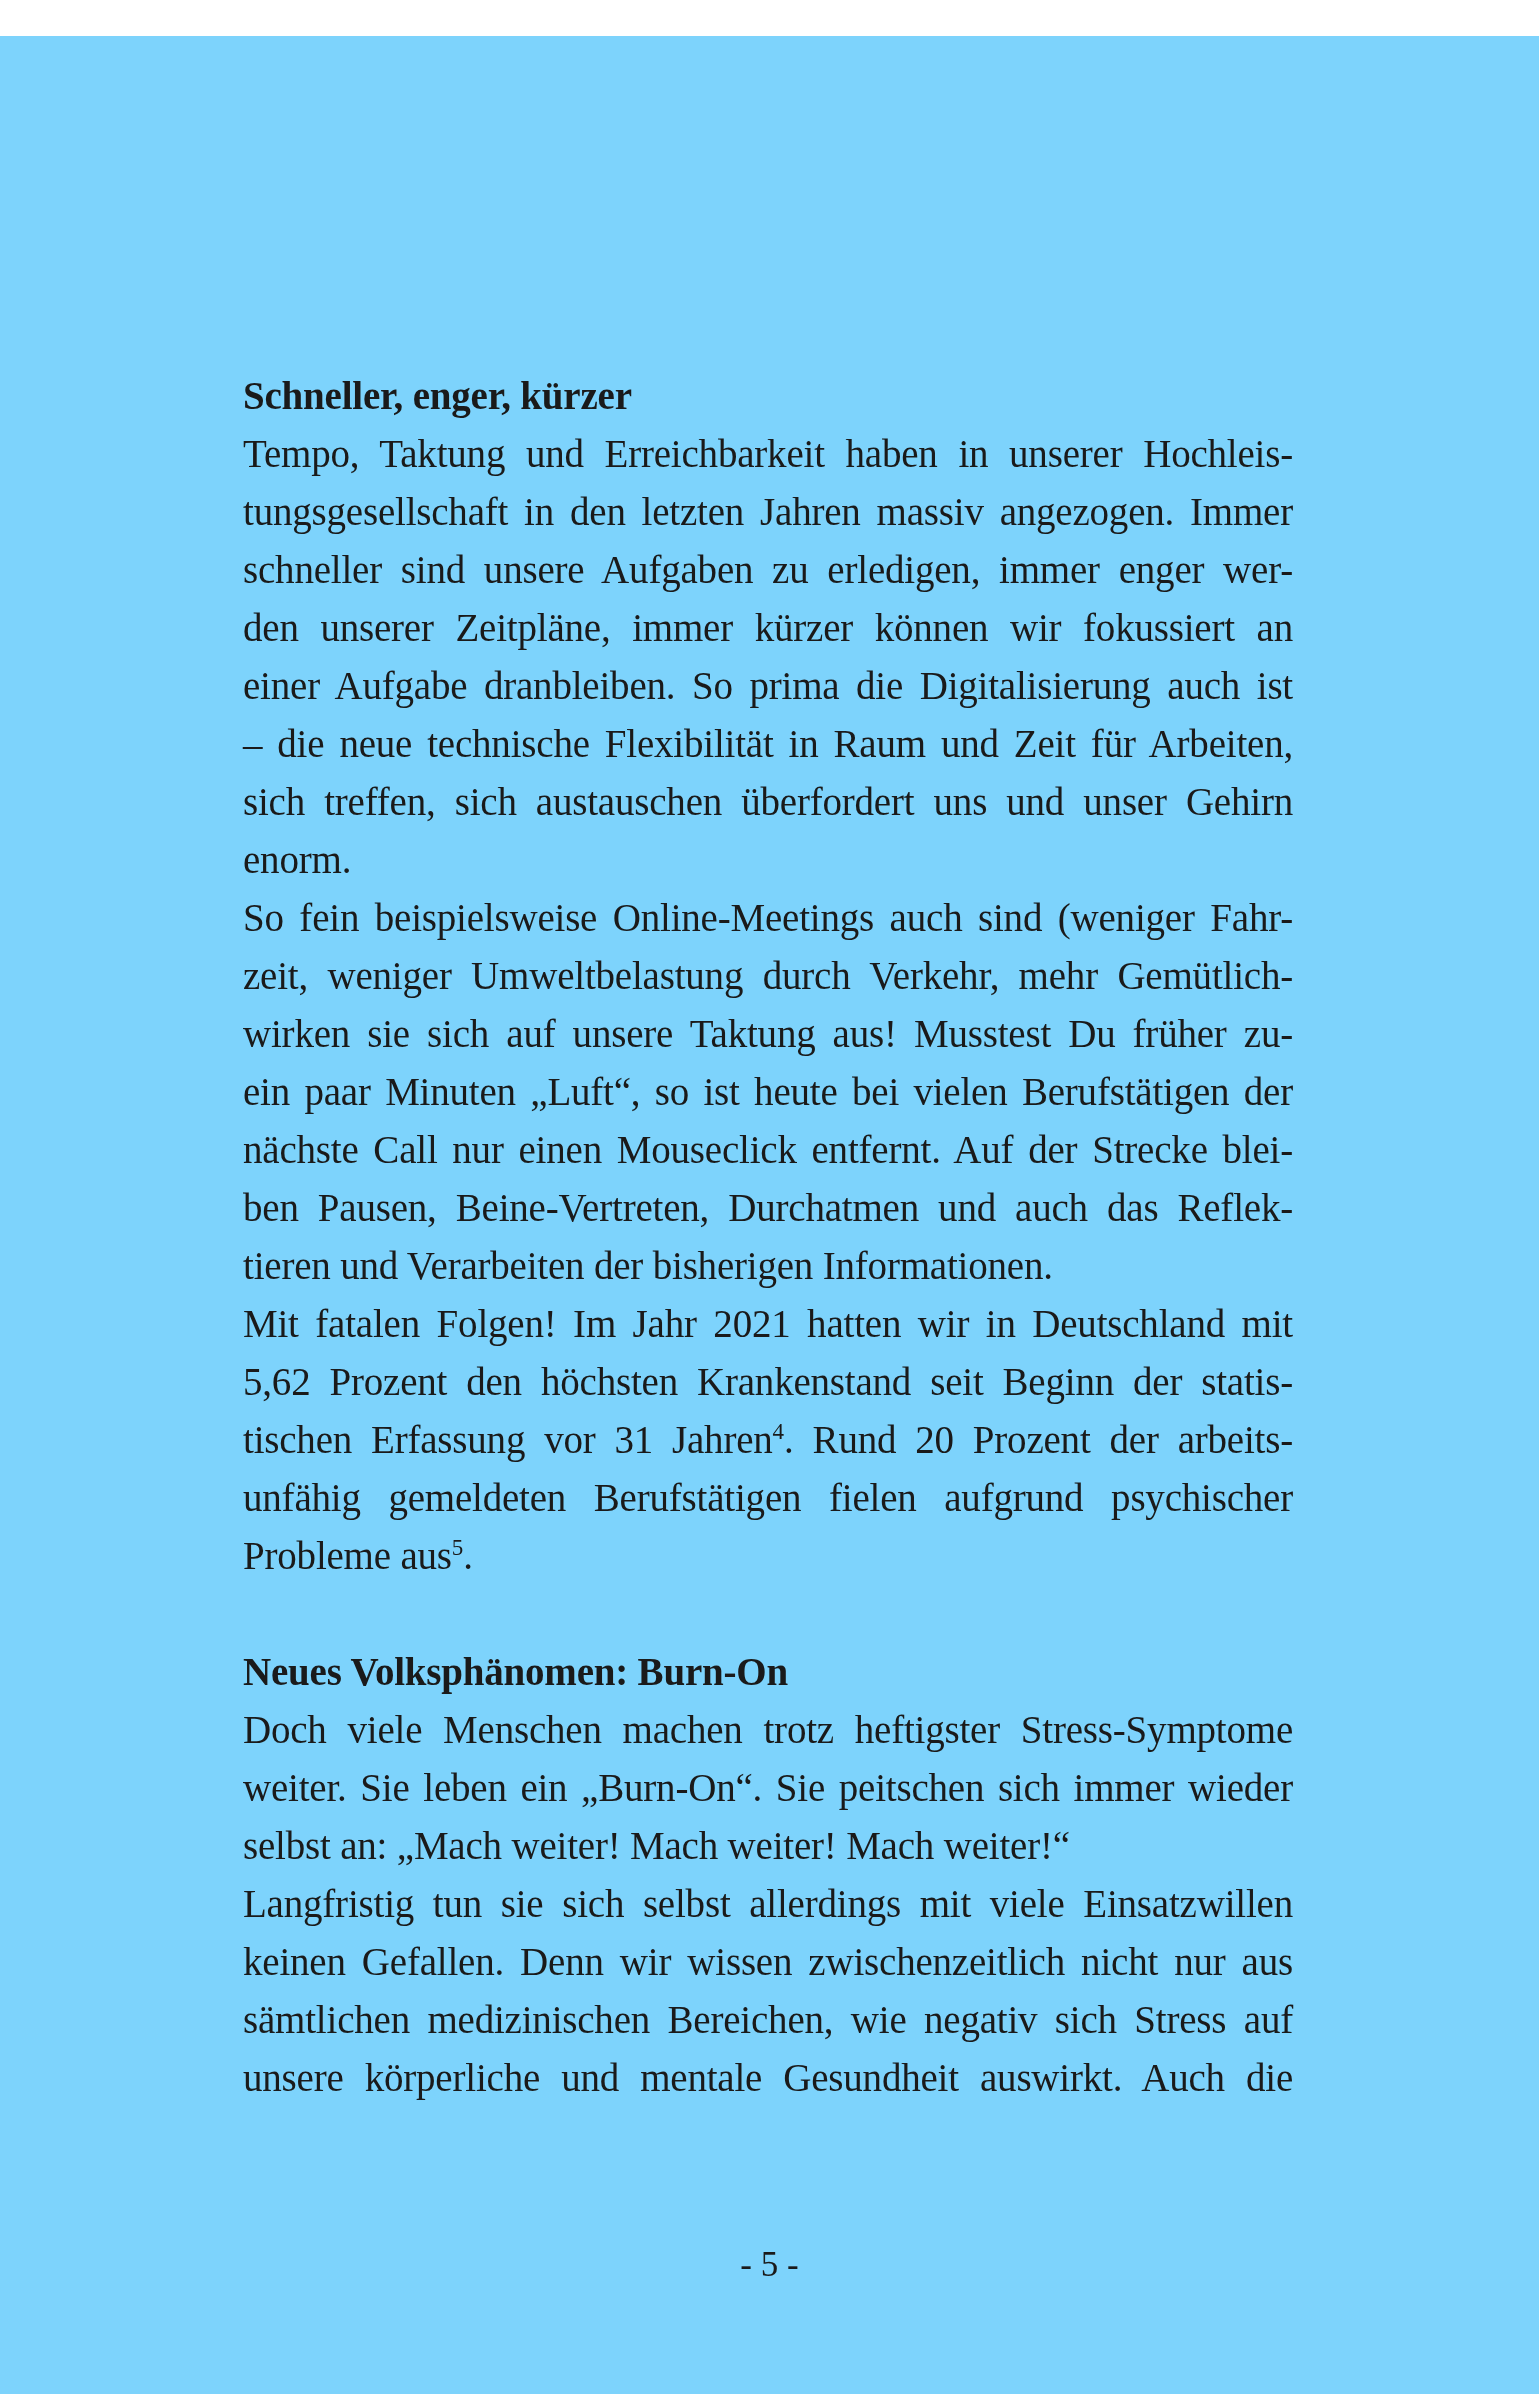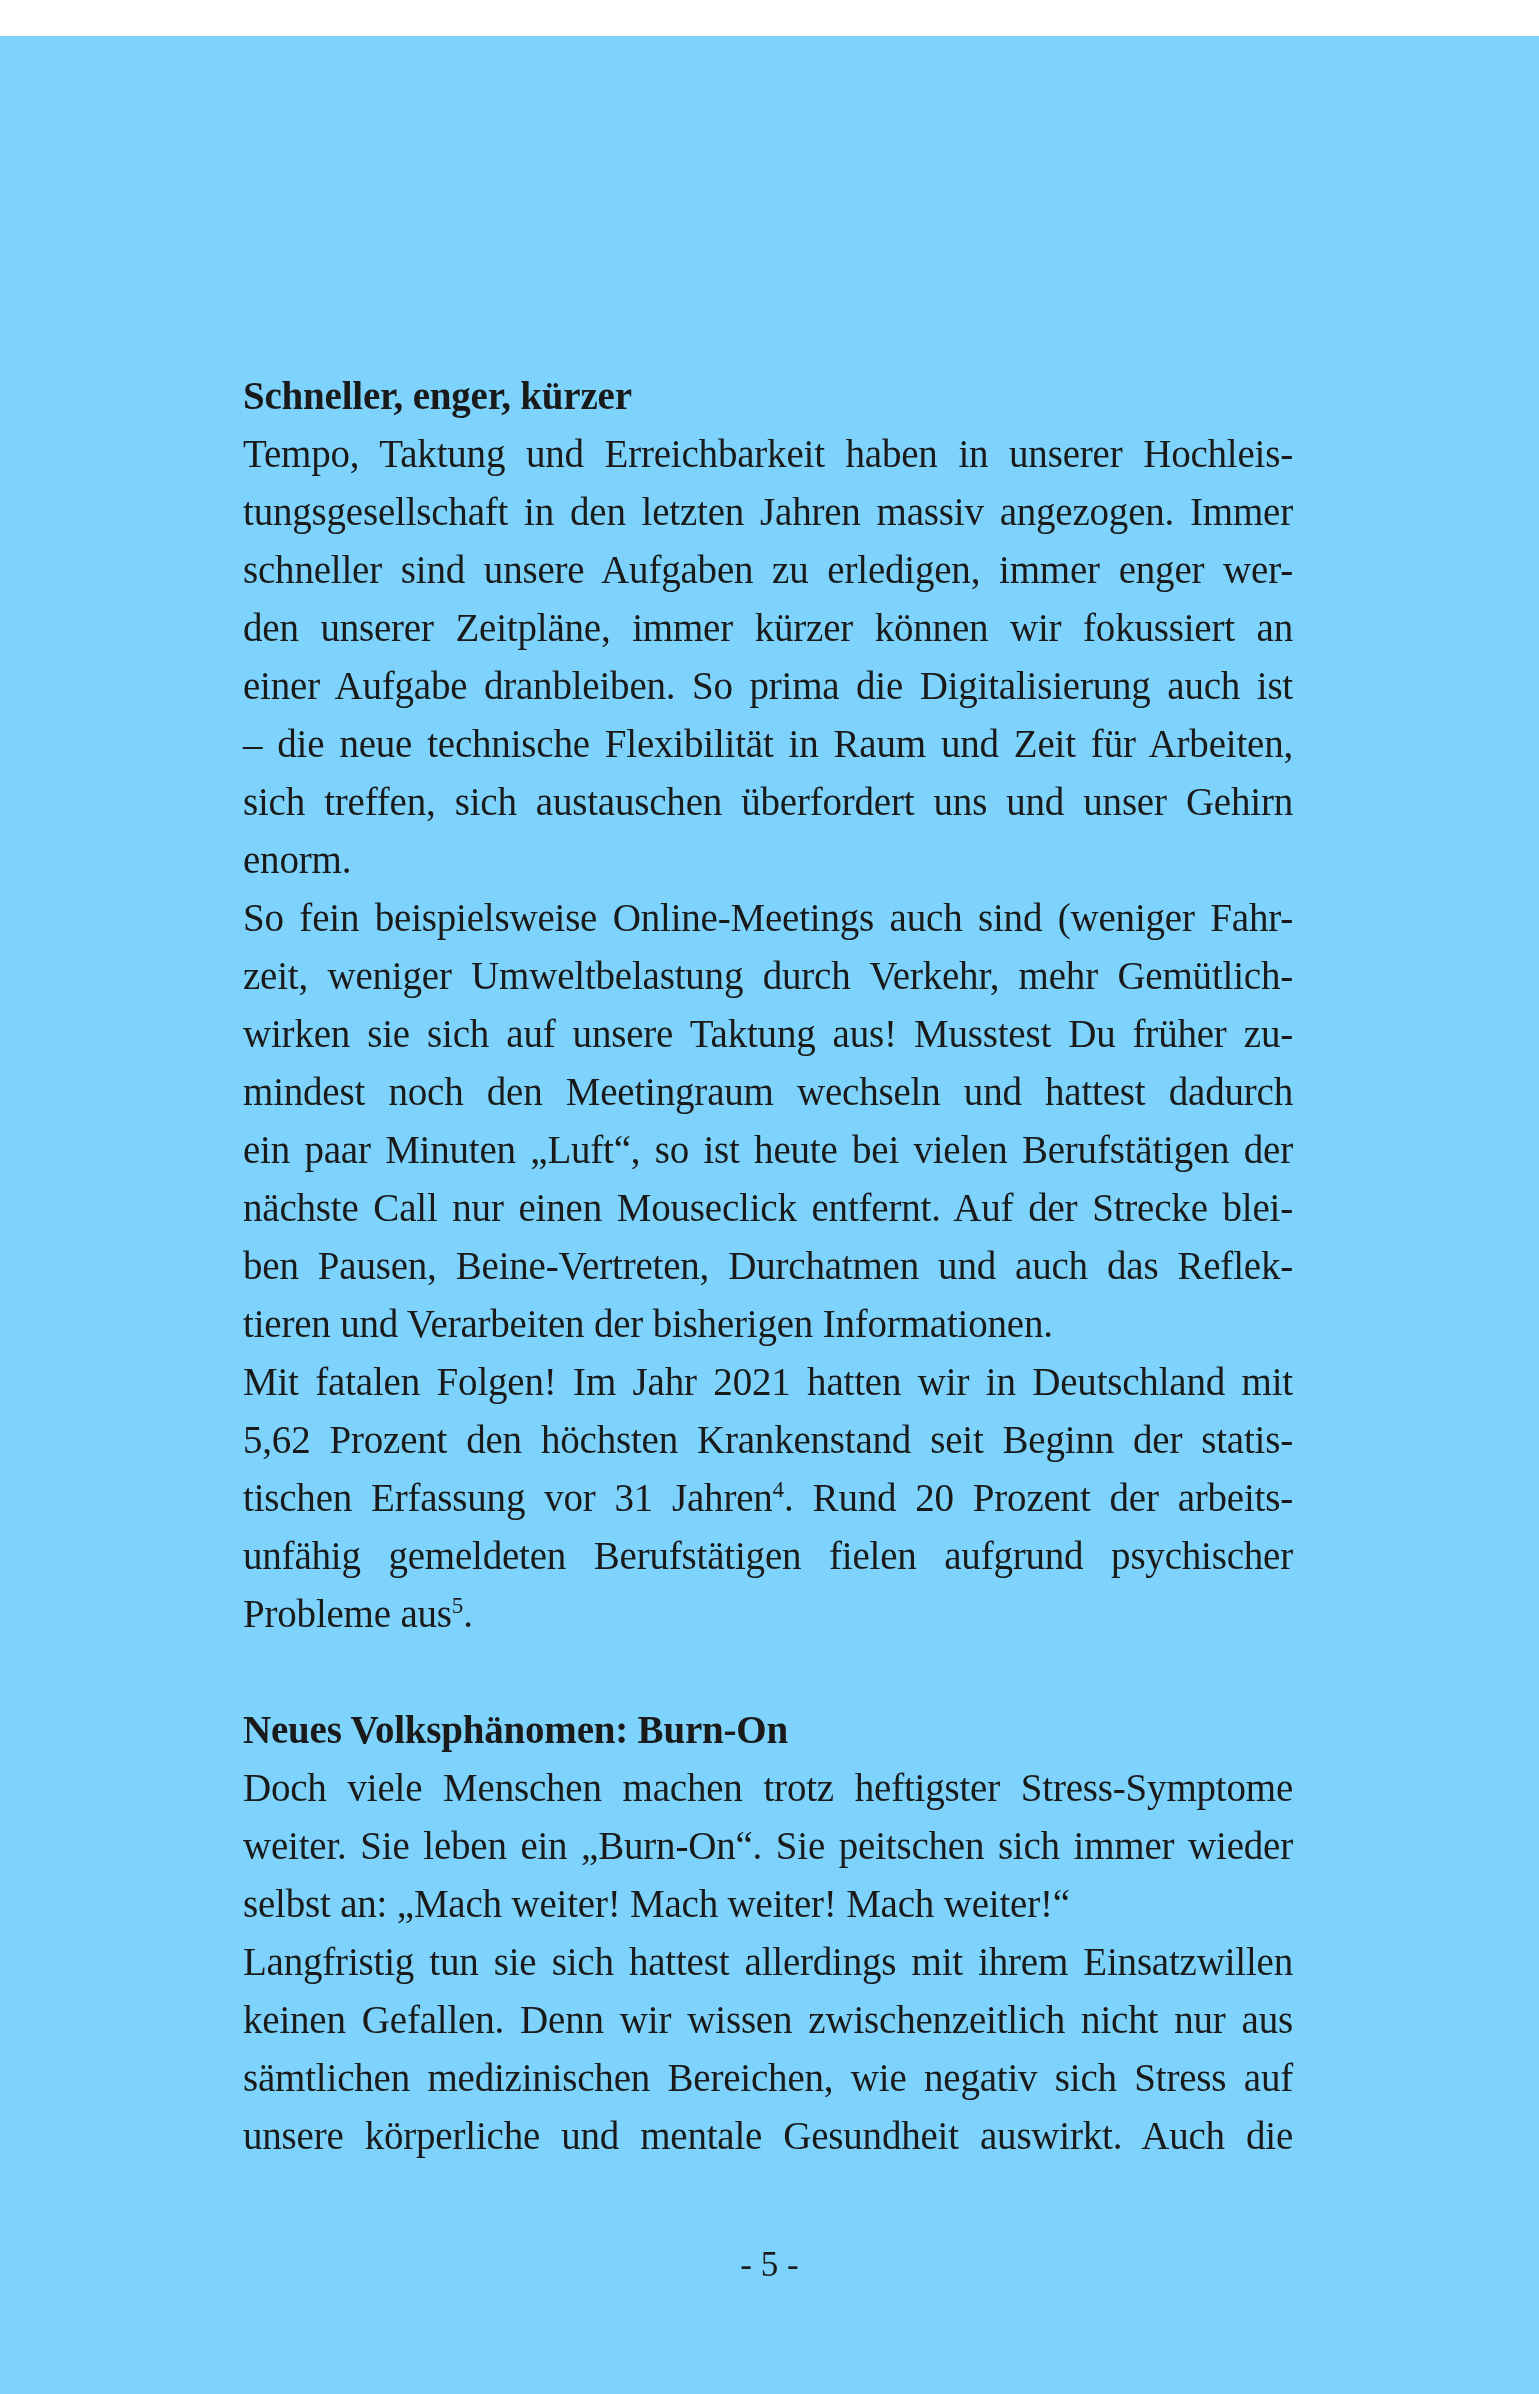--- a/index.html
+++ b/index.html
@@ -69,35 +69,34 @@
       <div class="line body justify"><span class="seg">tungsgesellschaft in den letzten Jahren massiv angezogen. Immer</span></div>
       <div class="line body justify"><span class="seg">schneller sind unsere Aufgaben zu erledigen, immer enger wer-</span></div>
       <div class="line body justify"><span class="seg">den unserer Zeitpläne, immer kürzer können wir fokussiert an</span></div>
       <div class="line body justify"><span class="seg">einer Aufgabe dranbleiben. So prima die Digitalisierung auch ist</span></div>
       <div class="line body justify"><span class="seg">– die neue technische Flexibilität in Raum und Zeit für Arbeiten,</span></div>
       <div class="line body justify"><span class="seg">sich treffen, sich austauschen überfordert uns und unser Gehirn</span></div>
       <div class="line body"><span class="seg">enorm.</span></div>
       <div class="line body justify"><span class="seg">So fein beispielsweise Online-Meetings auch sind (weniger Fahr-</span></div>
       <div class="line body justify"><span class="seg">zeit, weniger Umweltbelastung durch Verkehr, mehr Gemütlich-</span></div>
       <div class="line body justify"><span class="seg">wirken sie sich auf unsere Taktung aus! Musstest Du früher zu-</span></div>
-      <div class="line body justify"><span class="seg">mindest noch den Meetingraum wechseln und hattest dadurch</span></div>
       <div class="line body justify"><span class="seg">ein paar Minuten „Luft“, so ist heute bei vielen Berufstätigen der</span></div>
       <div class="line body justify"><span class="seg">nächste Call nur einen Mouseclick entfernt. Auf der Strecke blei-</span></div>
       <div class="line body justify"><span class="seg">ben Pausen, Beine-Vertreten, Durchatmen und auch das Reflek-</span></div>
       <div class="line body"><span class="seg">tieren und Verarbeiten der bisherigen Informationen.</span></div>
       <div class="line body justify"><span class="seg">Mit fatalen Folgen! Im Jahr 2021 hatten wir in Deutschland mit</span></div>
       <div class="line body justify"><span class="seg">5,62 Prozent den höchsten Krankenstand seit Beginn der statis-</span></div>
       <div class="line body justify"><span class="seg">tischen Erfassung vor 31 Jahren</span><span class="seg sup">4</span><span class="seg">. Rund 20 Prozent der arbeits-</span></div>
       <div class="line body justify"><span class="seg">unfähig gemeldeten Berufstätigen fielen aufgrund </span><span class="seg italic">psychischer</span></div>
       <div class="line body"><span class="seg">Probleme aus</span><span class="seg sup">5</span><span class="seg">.</span></div>
       <div class="line spacer"></div>
       <div class="line heading"><span class="seg">Neues Volksphänomen: Burn-On</span></div>
       <div class="line body justify"><span class="seg">Doch viele Menschen machen trotz heftigster Stress-Symptome</span></div>
       <div class="line body justify"><span class="seg">weiter. Sie leben ein „Burn-On“. Sie peitschen sich immer wieder</span></div>
       <div class="line body"><span class="seg">selbst an: „Mach weiter! Mach weiter! Mach weiter!“</span></div>
-      <div class="line body justify"><span class="seg">Langfristig tun sie sich hattest allerdings mit ihrem Einsatzwillen</span></div>
+      <div class="line body justify"><span class="seg">Langfristig tun sie sich selbst allerdings mit viele Einsatzwillen</span></div>
       <div class="line body justify"><span class="seg">keinen Gefallen. Denn wir wissen zwischenzeitlich nicht nur aus</span></div>
       <div class="line body justify"><span class="seg">sämtlichen medizinischen Bereichen, wie negativ sich Stress auf</span></div>
       <div class="line body justify"><span class="seg">unsere körperliche und mentale Gesundheit auswirkt. Auch die</span></div>
     </div>
   <div class="page-number">- 5 -</div>
 </div>
 
 
 </body></html>

